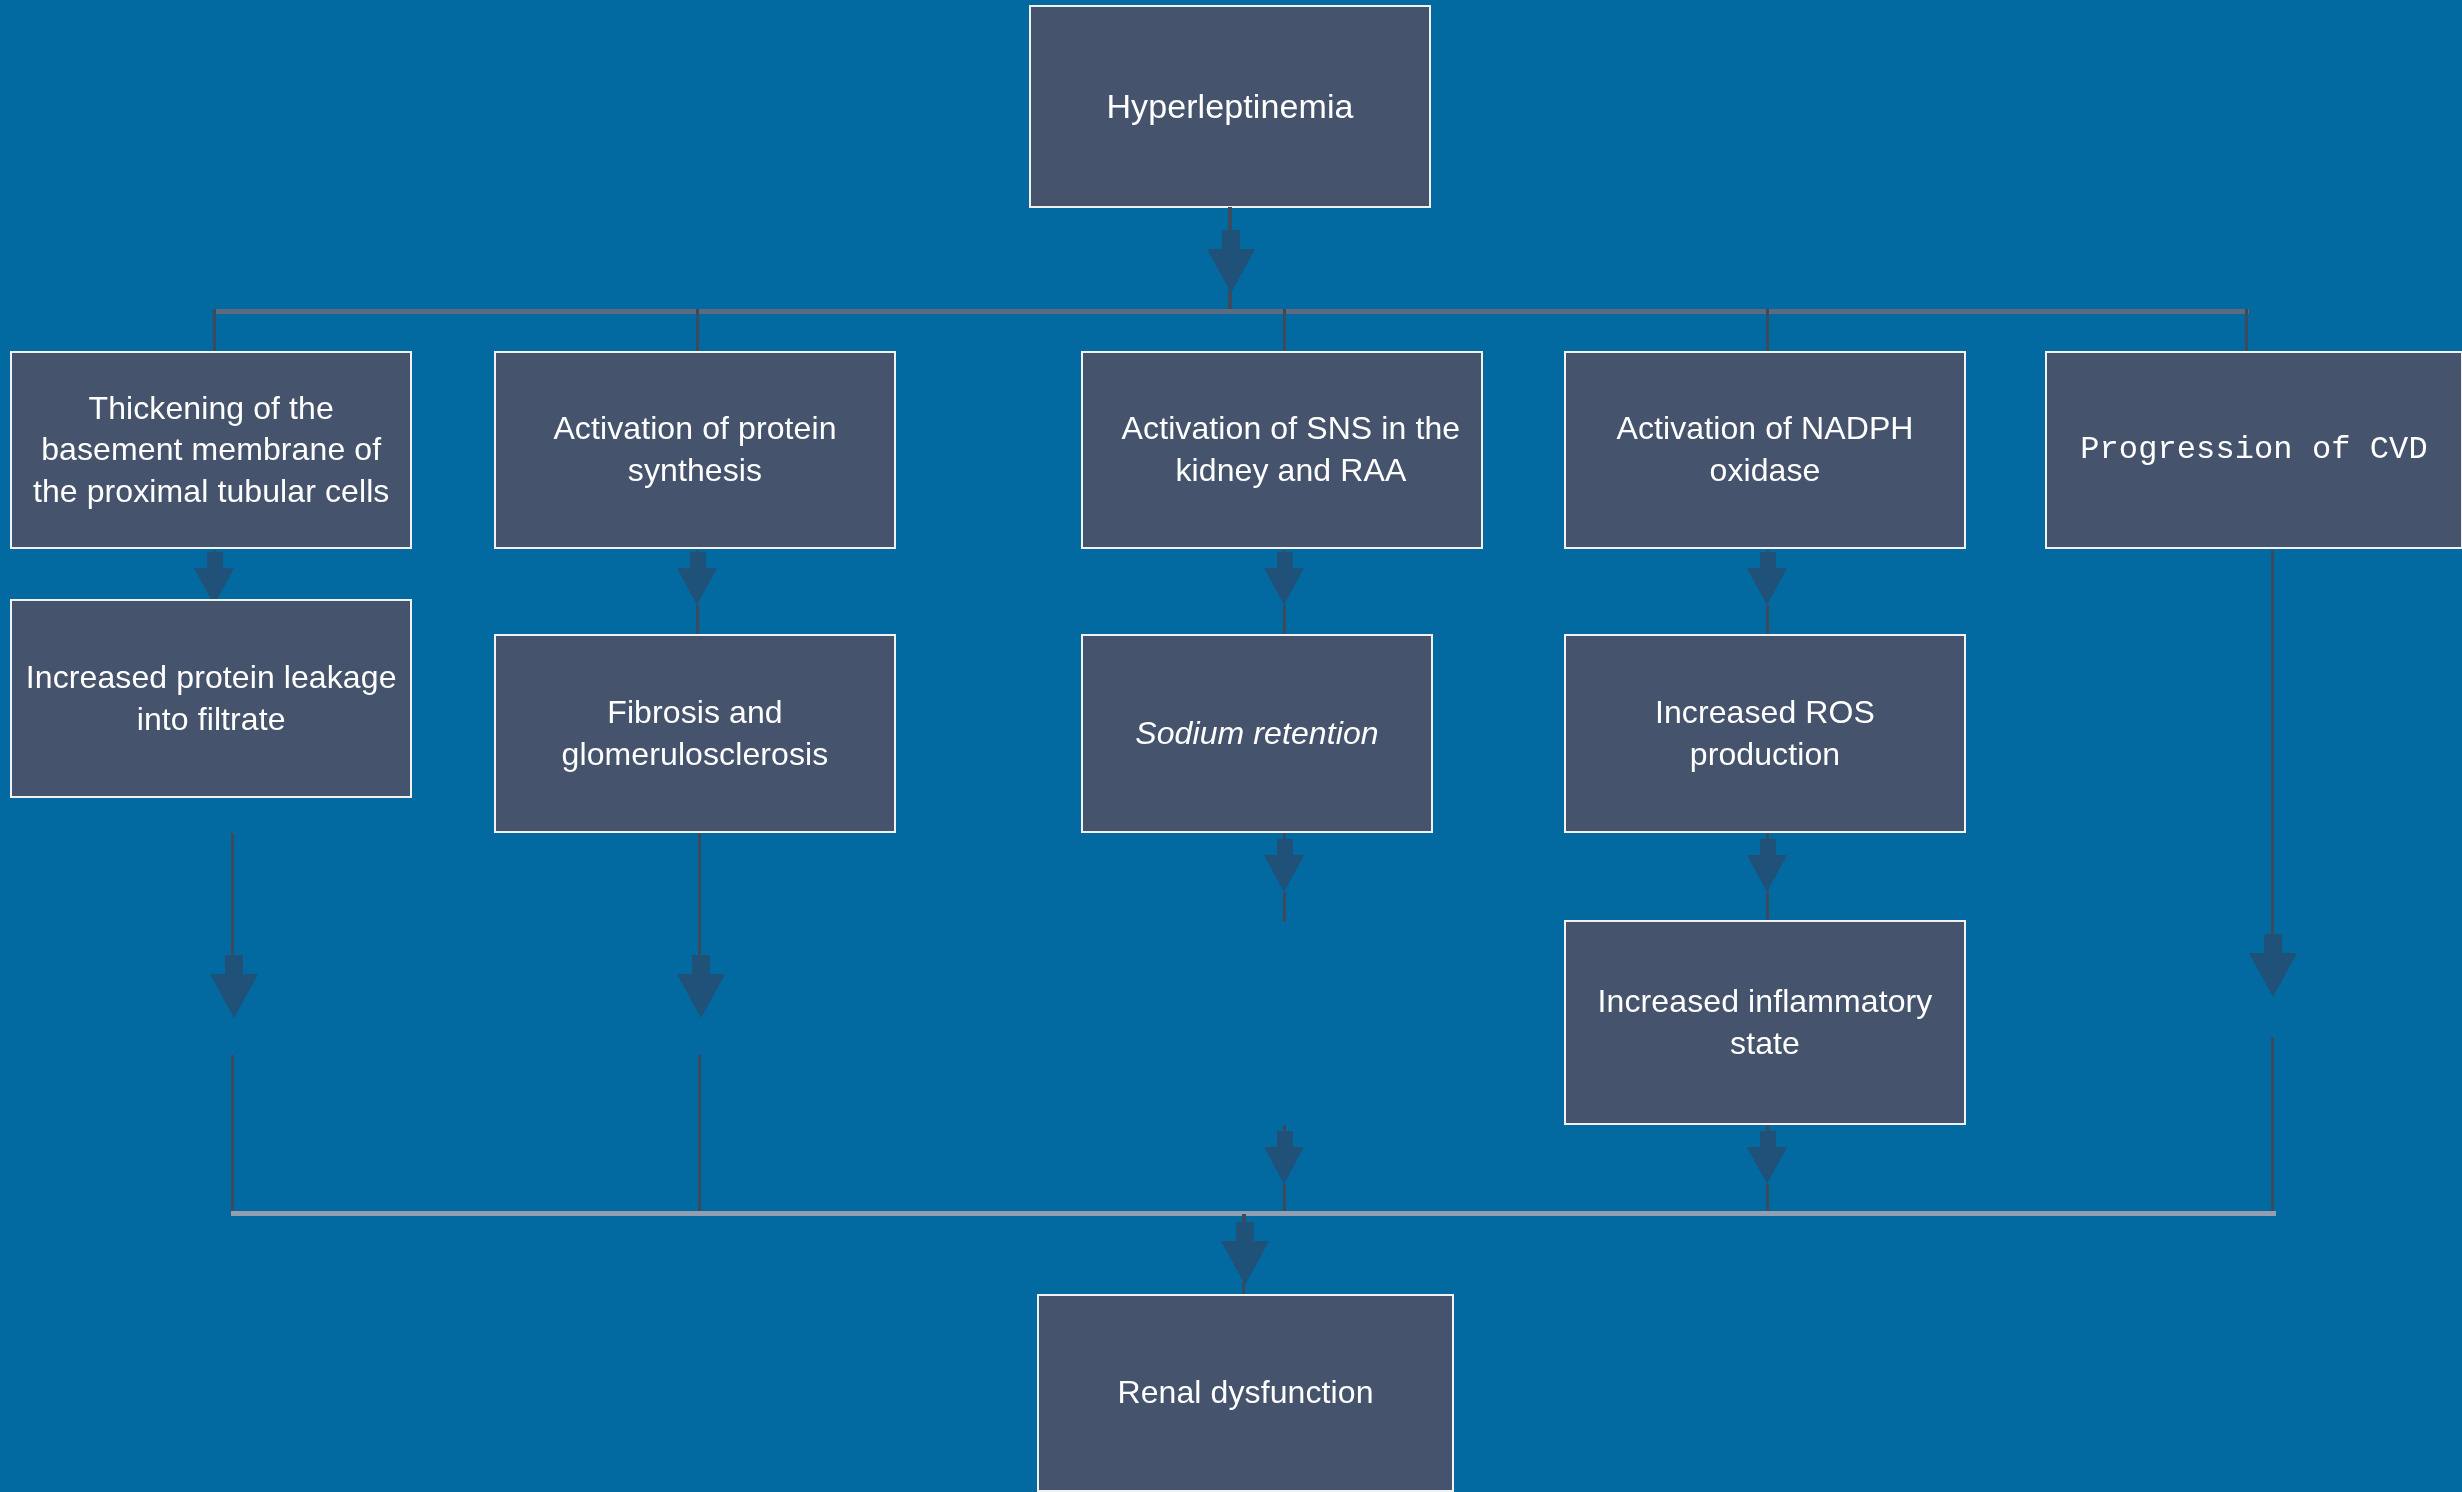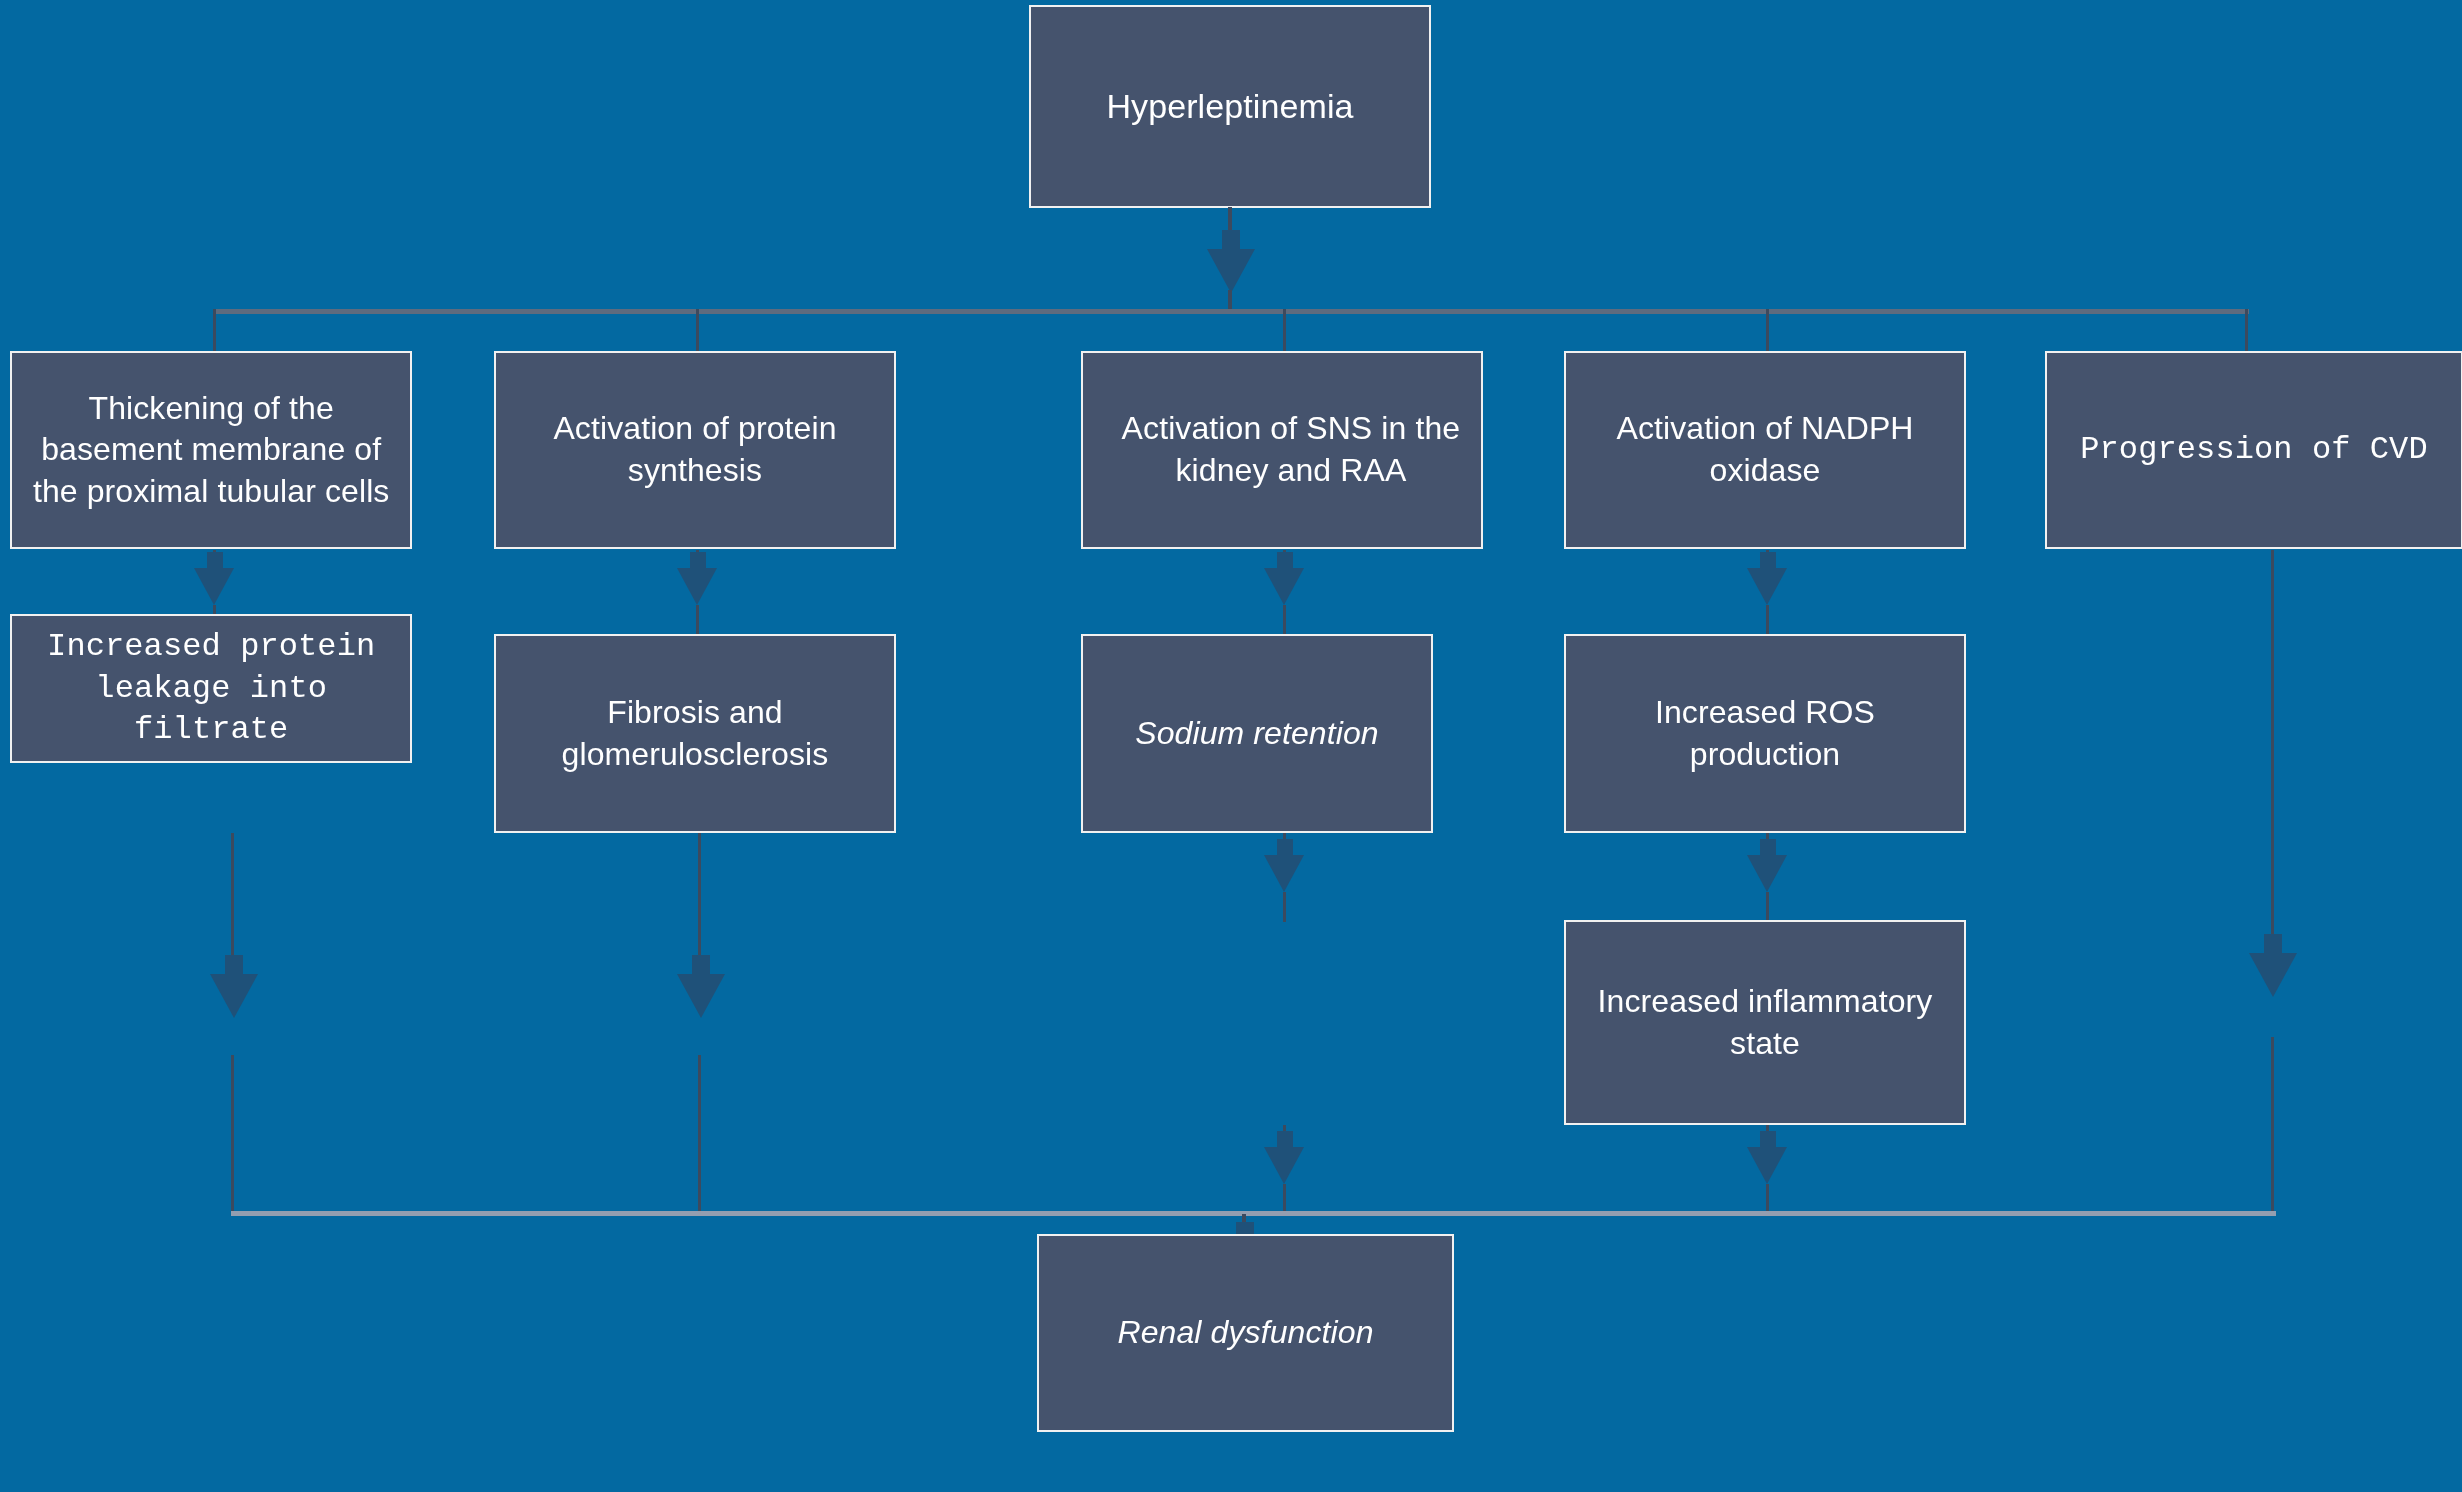--- a/index.html
+++ b/index.html
@@ -144,21 +144,21 @@
   </div>
   <div class="vline" style="left:1283px; top:605px; height:29.5px;"></div>
 
   <div class="vline" style="left:1766px; top:550px; height:18px;"></div>
   <div class="arrow small" style="left:1747px; top:568px;">
     <span class="shaft"></span>
       <span class="head"></span>
   </div>
   <div class="vline" style="left:1766px; top:605px; height:29.5px;"></div>
 
-  <div class="node" style="left:10.2px; top:614px; width:402px; height:149px;font-family:Liberation Mono, monospace;">Increased  protein leakage into filtrate</div>
+  <div class="node" style="left:10.2px; top:599px; width:402px; height:199px;">Increased  protein leakage into filtrate</div>
 
   <div class="node" style="left:494px; top:634px; width:402px; height:199px;">Fibrosis and glomerulosclerosis</div>
 
   <div class="node" style="left:1081px; top:634px; width:352px; height:199px;font-style:italic;">Sodium retention</div>
 
   <div class="node" style="left:1564px; top:634px; width:402px; height:199px;">Increased  ROS production</div>
 
   <div class="vline" style="left:1283px; top:833px; height:21.5px;"></div>
   <div class="arrow small" style="left:1264px; top:855px;">
     <span class="shaft"></span>
@@ -213,16 +213,16 @@
 
   <div class="hbar" style="left:231px; top:1211px; width:2045px;"></div>
 
   <div class="vline" style="left:1242px; top:1214px; width:4px; height:27px;"></div>
   <div class="arrow" style="left:1221px; top:1241px;">
     <span class="shaft"></span>
       <span class="head"></span>
   </div>
   <div class="vline" style="left:1242px; top:1282px; width:3.4px; height:14.7px;"></div>
 
-  <div class="node" style="left:1037px; top:1234px; width:417px; height:198px;font-style:italic;">Renal dysfunction</div>
+  <div class="node" style="left:1037px; top:1294px; width:417px; height:198px;">Renal dysfunction</div>
 
 </div>
 
 
 </body></html>

